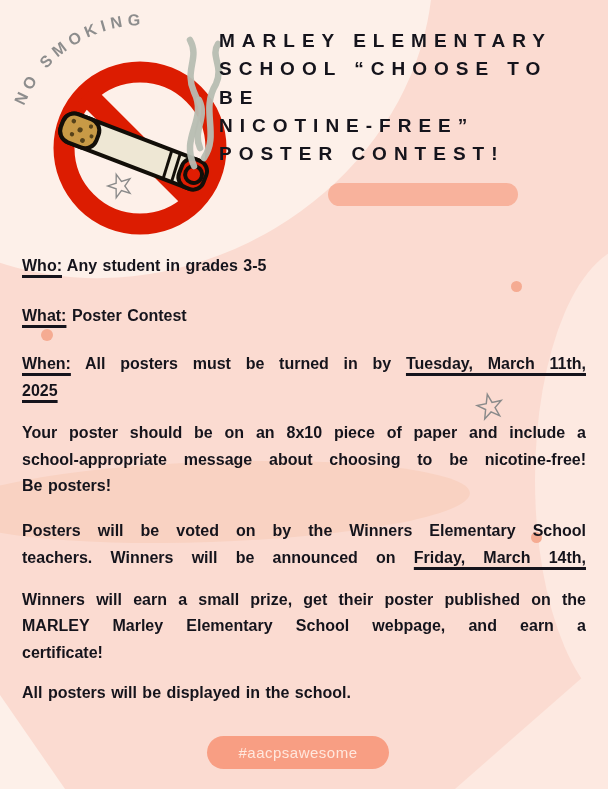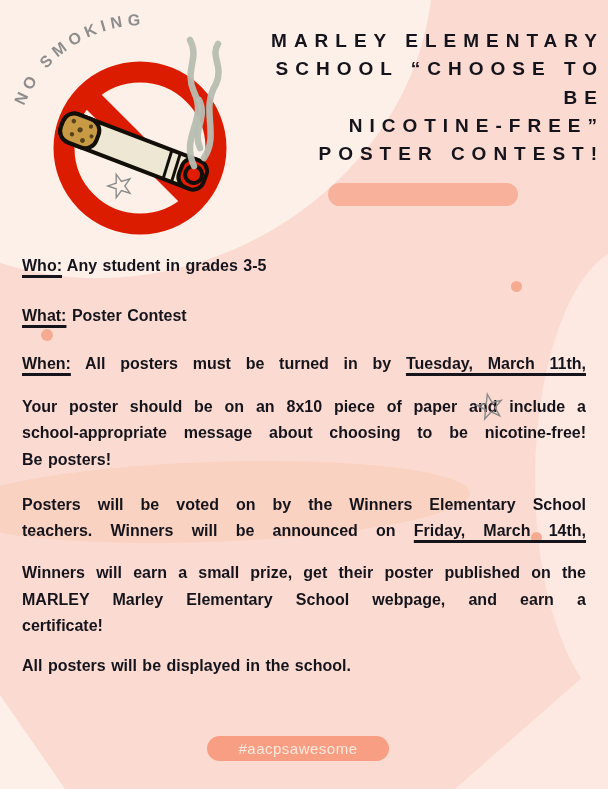--- a/index.html
+++ b/index.html
@@ -52,38 +52,38 @@
   }
   .ring,.slash{stroke:var(--red,#dc1c01);}
   .cig-outline{stroke:#120e08; stroke-width:4;}
   .smoke{stroke:var(--smoke,#b7bdb2); stroke-width:6.5; fill:none;
          stroke-linecap:round; opacity:.95;}
   .sparkle{fill:none; stroke:#8a8a8a; stroke-width:2;}
 
   
   .title{
     position:absolute; left:212px; top:27px; width:392px; z-index:2;
-    text-align:right; color:var(--ink,#15141c);
+    text-align:left; color:var(--ink,#15141c);
     font-weight:bold; font-size:19px; line-height:28.3px;
     letter-spacing:7px; padding-left:7px; box-sizing:border-box;
   }
   
   .content{
     position:absolute; left:22px; top:253px; width:564px; z-index:2;
     color:var(--ink,#15141c); font-weight:bold; font-size:16px;
     line-height:26.5px; word-spacing:1px;
   }
   .content p{margin:0;}
   .jl{text-align:justify; text-align-last:justify;}
   .u{text-decoration:underline; text-decoration-thickness:2.5px; text-underline-offset:3.5px;}
   .star2{position:absolute; left:468px; top:386px; z-index:3;}
 
   
   .pill{
-    position:absolute; left:207px; top:736px; width:182px; height:25px; z-index:2;
+    position:absolute; left:207px; top:736px; width:182px; height:33px; z-index:2;
     background:var(--pill,#f89e83); border-radius:17px;
     display:flex; align-items:center; justify-content:center;
     color:var(--pill_text,#ffe8de); font-size:15px; letter-spacing:.5px;
   }
 </style>
 </head>
 <body>
 
 <div class="poster" style="--bg: #fbdbd1; --cream: #fdf0e9; --cream2: #fde9e1; --band: #f9d2c2; --salmon: #f8b29c; --dot: #f5ab92; --red: #dc1c01; --ink: #15141c; --smoke: #b7bdb2; --arc_gray: #8d8d8d; --pill: #f89e83; --pill_text: #ffe8de;">
 
@@ -146,20 +146,21 @@
 
   <div class="content">
     <p style="margin-bottom:23.5px;">
       <span class="u">Who:</span><span> Any student in grades 3-5</span>
     </p>
     <p style="margin-bottom:21.5px;">
       <span class="u">What:</span><span> Poster Contest</span>
     </p>
     <p style="margin-bottom:16px;">
       <span class="jl" style="display:block;margin-top:13px;"><span class="u">When:</span><span> All posters must be turned in by </span><span class="u">Tuesday, March 11th,</span></span>
+      <span style="display:block;"><span class="u">2025</span></span>
     </p>
     <p style="margin-bottom:18.5px;">
       <span class="jl" style="display:block;">Your poster should be on an 8x10 piece of paper and include a</span>
       <span class="jl" style="display:block;">school-appropriate message about choosing to be nicotine-free!</span>
       <span style="display:block;">Be posters!</span>
     </p>
     <p style="margin-bottom:15.5px;">
       <span class="jl" style="display:block;">Posters will be voted on by the Winners Elementary School</span>
       <span class="jl" style="display:block;"><span>teachers.  Winners will be announced on </span><span class="u">Friday, March 14th,</span></span>
     </p>

